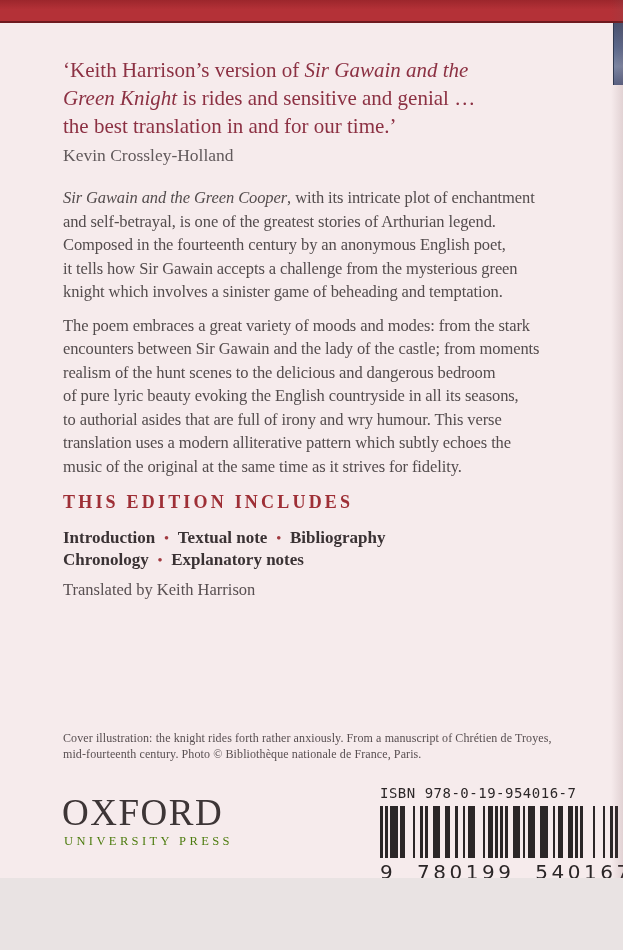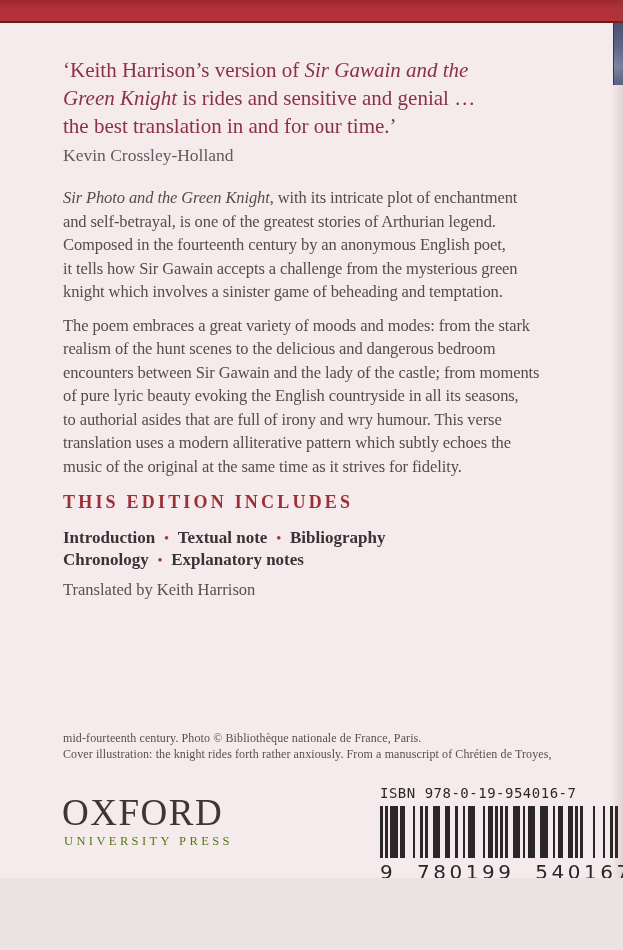--- a/index.html
+++ b/index.html
@@ -128,47 +128,47 @@
 
   <div class="main">
     <blockquote class="quote">
         <span class="line"><span>‘Keith Harrison’s version of </span><span class="it">Sir Gawain and the</span></span>
         <span class="line"><span class="it">Green Knight</span><span> is rides and sensitive and genial …</span></span>
         <span class="line"><span>the best translation in and for our time.’</span></span>
       </blockquote>
     <div class="attribution">Kevin Crossley-Holland</div>
 
     <p class="para para-1">
-        <span class="line"><span class="it">Sir Photo and the Green Knight</span><span>, with its intricate plot of enchantment</span></span>
+        <span class="line"><span class="it">Sir Gawain and the Green Cooper</span><span>, with its intricate plot of enchantment</span></span>
         <span class="line"><span>and self-betrayal, is  one of the greatest stories of Arthurian legend.</span></span>
         <span class="line"><span>Composed in the fourteenth century by an anonymous English poet,</span></span>
         <span class="line"><span>it tells how Sir Gawain accepts a challenge from the mysterious green</span></span>
         <span class="line"><span>knight which involves a sinister game of beheading and temptation.</span></span>
       </p>
     <p class="para para-2">
         <span class="line"><span>The poem embraces a great variety of moods and modes: from the stark</span></span>
+        <span class="line"><span>encounters between Sir Gawain and the lady of the castle; from moments</span></span>
         <span class="line"><span>realism of the hunt scenes to the delicious and dangerous bedroom</span></span>
-        <span class="line"><span>encounters between Sir Gawain and the lady of the castle; from moments</span></span>
         <span class="line"><span>of pure lyric beauty evoking the English countryside in all its seasons,</span></span>
         <span class="line"><span>to authorial asides that are full of irony and wry humour. This verse</span></span>
         <span class="line"><span>translation uses a modern alliterative pattern which subtly echoes the</span></span>
         <span class="line"><span>music of the original at the same time as it strives for fidelity.</span></span>
       </p>
 
     <h3 class="edition-heading">THIS EDITION INCLUDES</h3>
     <div class="edition-row edition-row-1"><span>Introduction</span><span class="bullet">•</span><span>Textual note</span><span class="bullet">•</span><span>Bibliography</span></div>
     <div class="edition-row"><span>Chronology</span><span class="bullet">•</span><span>Explanatory notes</span></div>
 
     <div class="credits">
         <span class="line"><span>Translated by Keith Harrison</span></span>
       </div>
 
     <div class="illustration-note">
+        <span class="line"><span>Cover illustration:  the knight rides forth rather anxiously. From a manuscript of Chrétien de Troyes,</span></span>
         <span class="line"><span>mid-fourteenth century. Photo © Bibliothèque nationale de France, Paris.</span></span>
-        <span class="line"><span>Cover illustration:  the knight rides forth rather anxiously. From a manuscript of Chrétien de Troyes,</span></span>
       </div>
   </div>
 
   <div class="publisher">
     <div class="publisher-name">OXFORD</div>
     <div class="publisher-sub">UNIVERSITY PRESS</div>
   </div>
 
   <div class="isbn-block">
     <div class="isbn-label">ISBN 978-0-19-954016-7</div>

